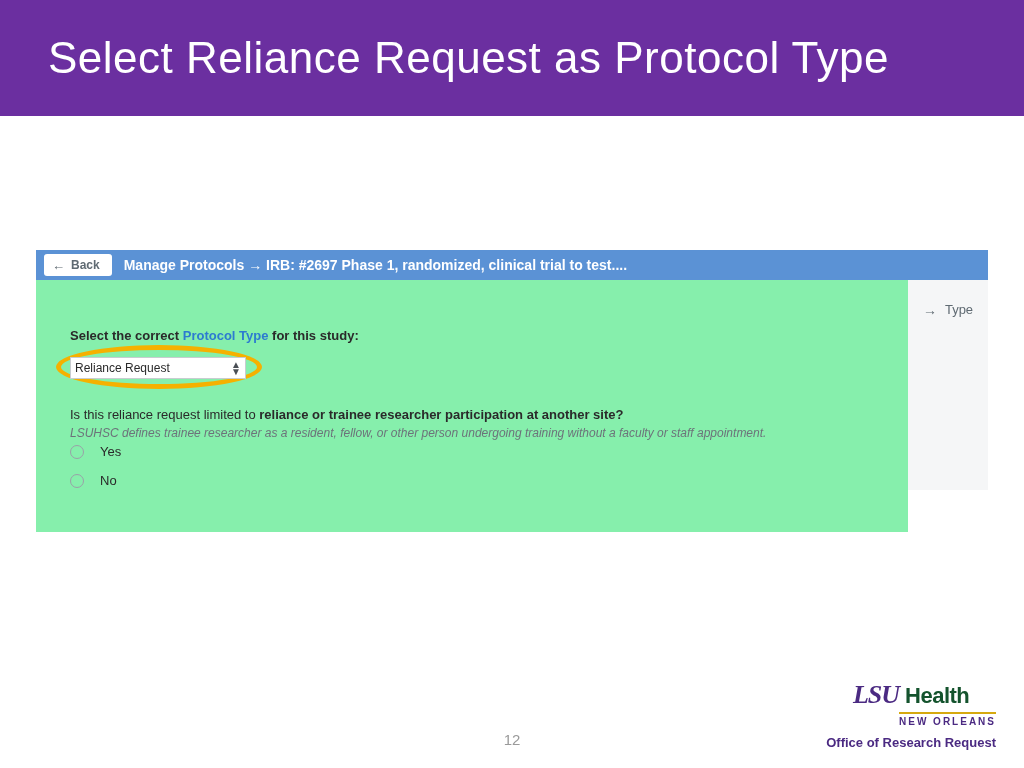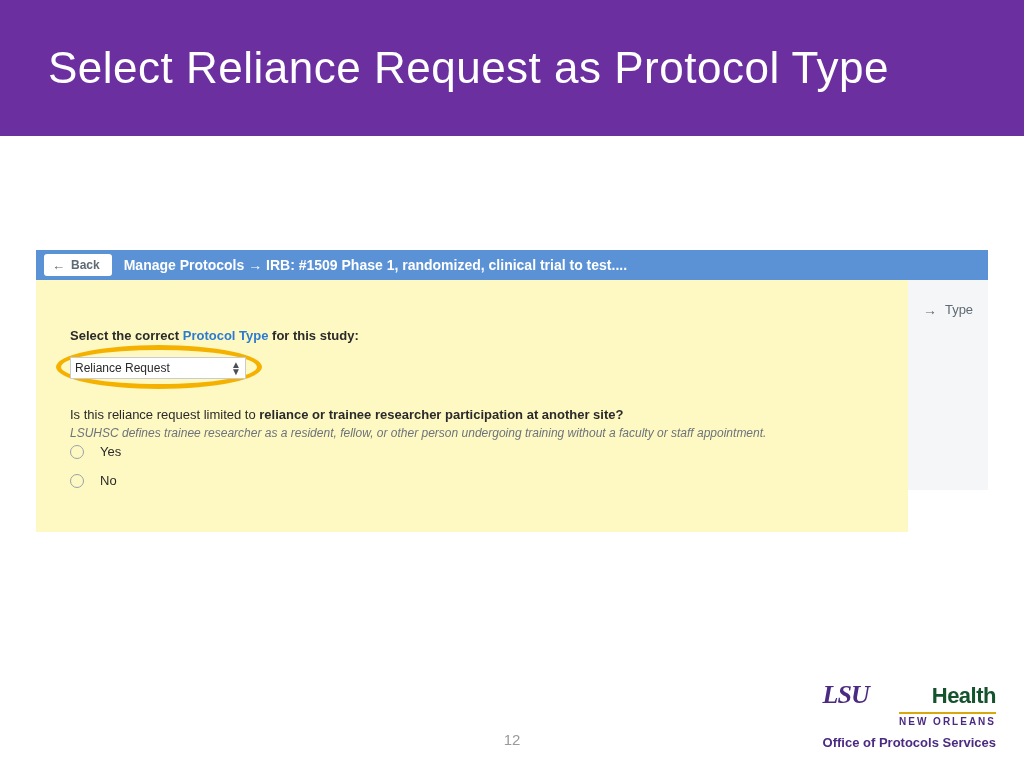--- a/index.html
+++ b/index.html
@@ -1,21 +1,21 @@
 <!DOCTYPE html>
 <html><head>
 <meta charset="utf-8">
 <style>
   * { box-sizing: border-box; margin: 0; padding: 0; }
   html, body { width: 1024px; height: 768px; font-family: "Segoe UI", Arial, sans-serif; background: #fff; }
   .slide { width: 1024px; height: 768px; position: relative; background: #fff; overflow: hidden; }
 
   .title-bar {
     background: #6b2fa0;
-    height: 136px;
+    height: 116px;
     display: flex;
     align-items: center;
     padding-left: 48px;
   }
   .title-bar h1 {
     color: #fff;
     font-weight: 300;
     font-size: 44px;
     letter-spacing: 0.5px;
   }
@@ -54,21 +54,21 @@
   .back-btn .arrow { font-size: 13px; line-height: 1; }
   .breadcrumb { white-space: nowrap; overflow: hidden; text-overflow: ellipsis; }
 
   .app-body {
     display: flex;
     align-items: flex-start;
   }
   .form-area {
     flex: 1;
     padding: 48px 10px 30px 34px;
-    background: #fef9c3;
+    background: #86efac;
   }
   .side-next {
     width: 80px;
     background: #f5f6f7;
     padding: 22px 10px;
     display: flex;
     align-items: flex-start;
     justify-content: center;
     gap: 8px;
     color: #5f6a72;
@@ -160,21 +160,21 @@
     color: #9a9a9a;
     font-size: 15px;
   }
 
   .footer-logo {
     position: absolute;
     right: 28px;
     bottom: 18px;
     text-align: right;
   }
-  .logo-row { display: flex; align-items: baseline; gap: 6px; justify-content: space-between; }
+  .logo-row { display: flex; align-items: baseline; gap: 6px; justify-content: center; }
   .lsu {
     font-family: Georgia, "Times New Roman", serif;
     font-weight: 900;
     font-size: 26px;
     color: #4b2a82;
     font-style: italic;
     letter-spacing: -1px;
   }
   .health {
     font-family: Arial, sans-serif;
@@ -209,21 +209,21 @@
     <h1>Select Reliance Request as Protocol Type</h1>
   </div>
 
   <div class="screenshot-wrap">
 
     <div class="app-header">
       <button class="back-btn">
         <span class="arrow">←</span>
         <span>Back</span>
       </button>
-      <span class="breadcrumb">Manage Protocols → IRB: #1509 Phase 1, randomized, clinical trial to test....</span>
+      <span class="breadcrumb">Manage Protocols → IRB: #2697 Phase 1, randomized, clinical trial to test....</span>
     </div>
 
     <div class="app-body">
       <div class="form-area">
 
         <div class="prompt-line">
           <span>Select the correct </span><span class="pt-link">Protocol Type</span><span> for this study:</span>
         </div>
 
         <div class="select-wrap">
@@ -259,16 +259,16 @@
   </div>
 
   <div class="page-num">12</div>
 
   <div class="footer-logo">
     <div class="logo-row">
       <span class="lsu">LSU</span>
       <span class="health">Health</span>
     </div>
     <span class="nola">NEW ORLEANS</span>
-    <div class="ors">Office of Protocols Services</div>
+    <div class="ors">Office of Research Request</div>
   </div>
 
 </div>
 
 </body></html>

